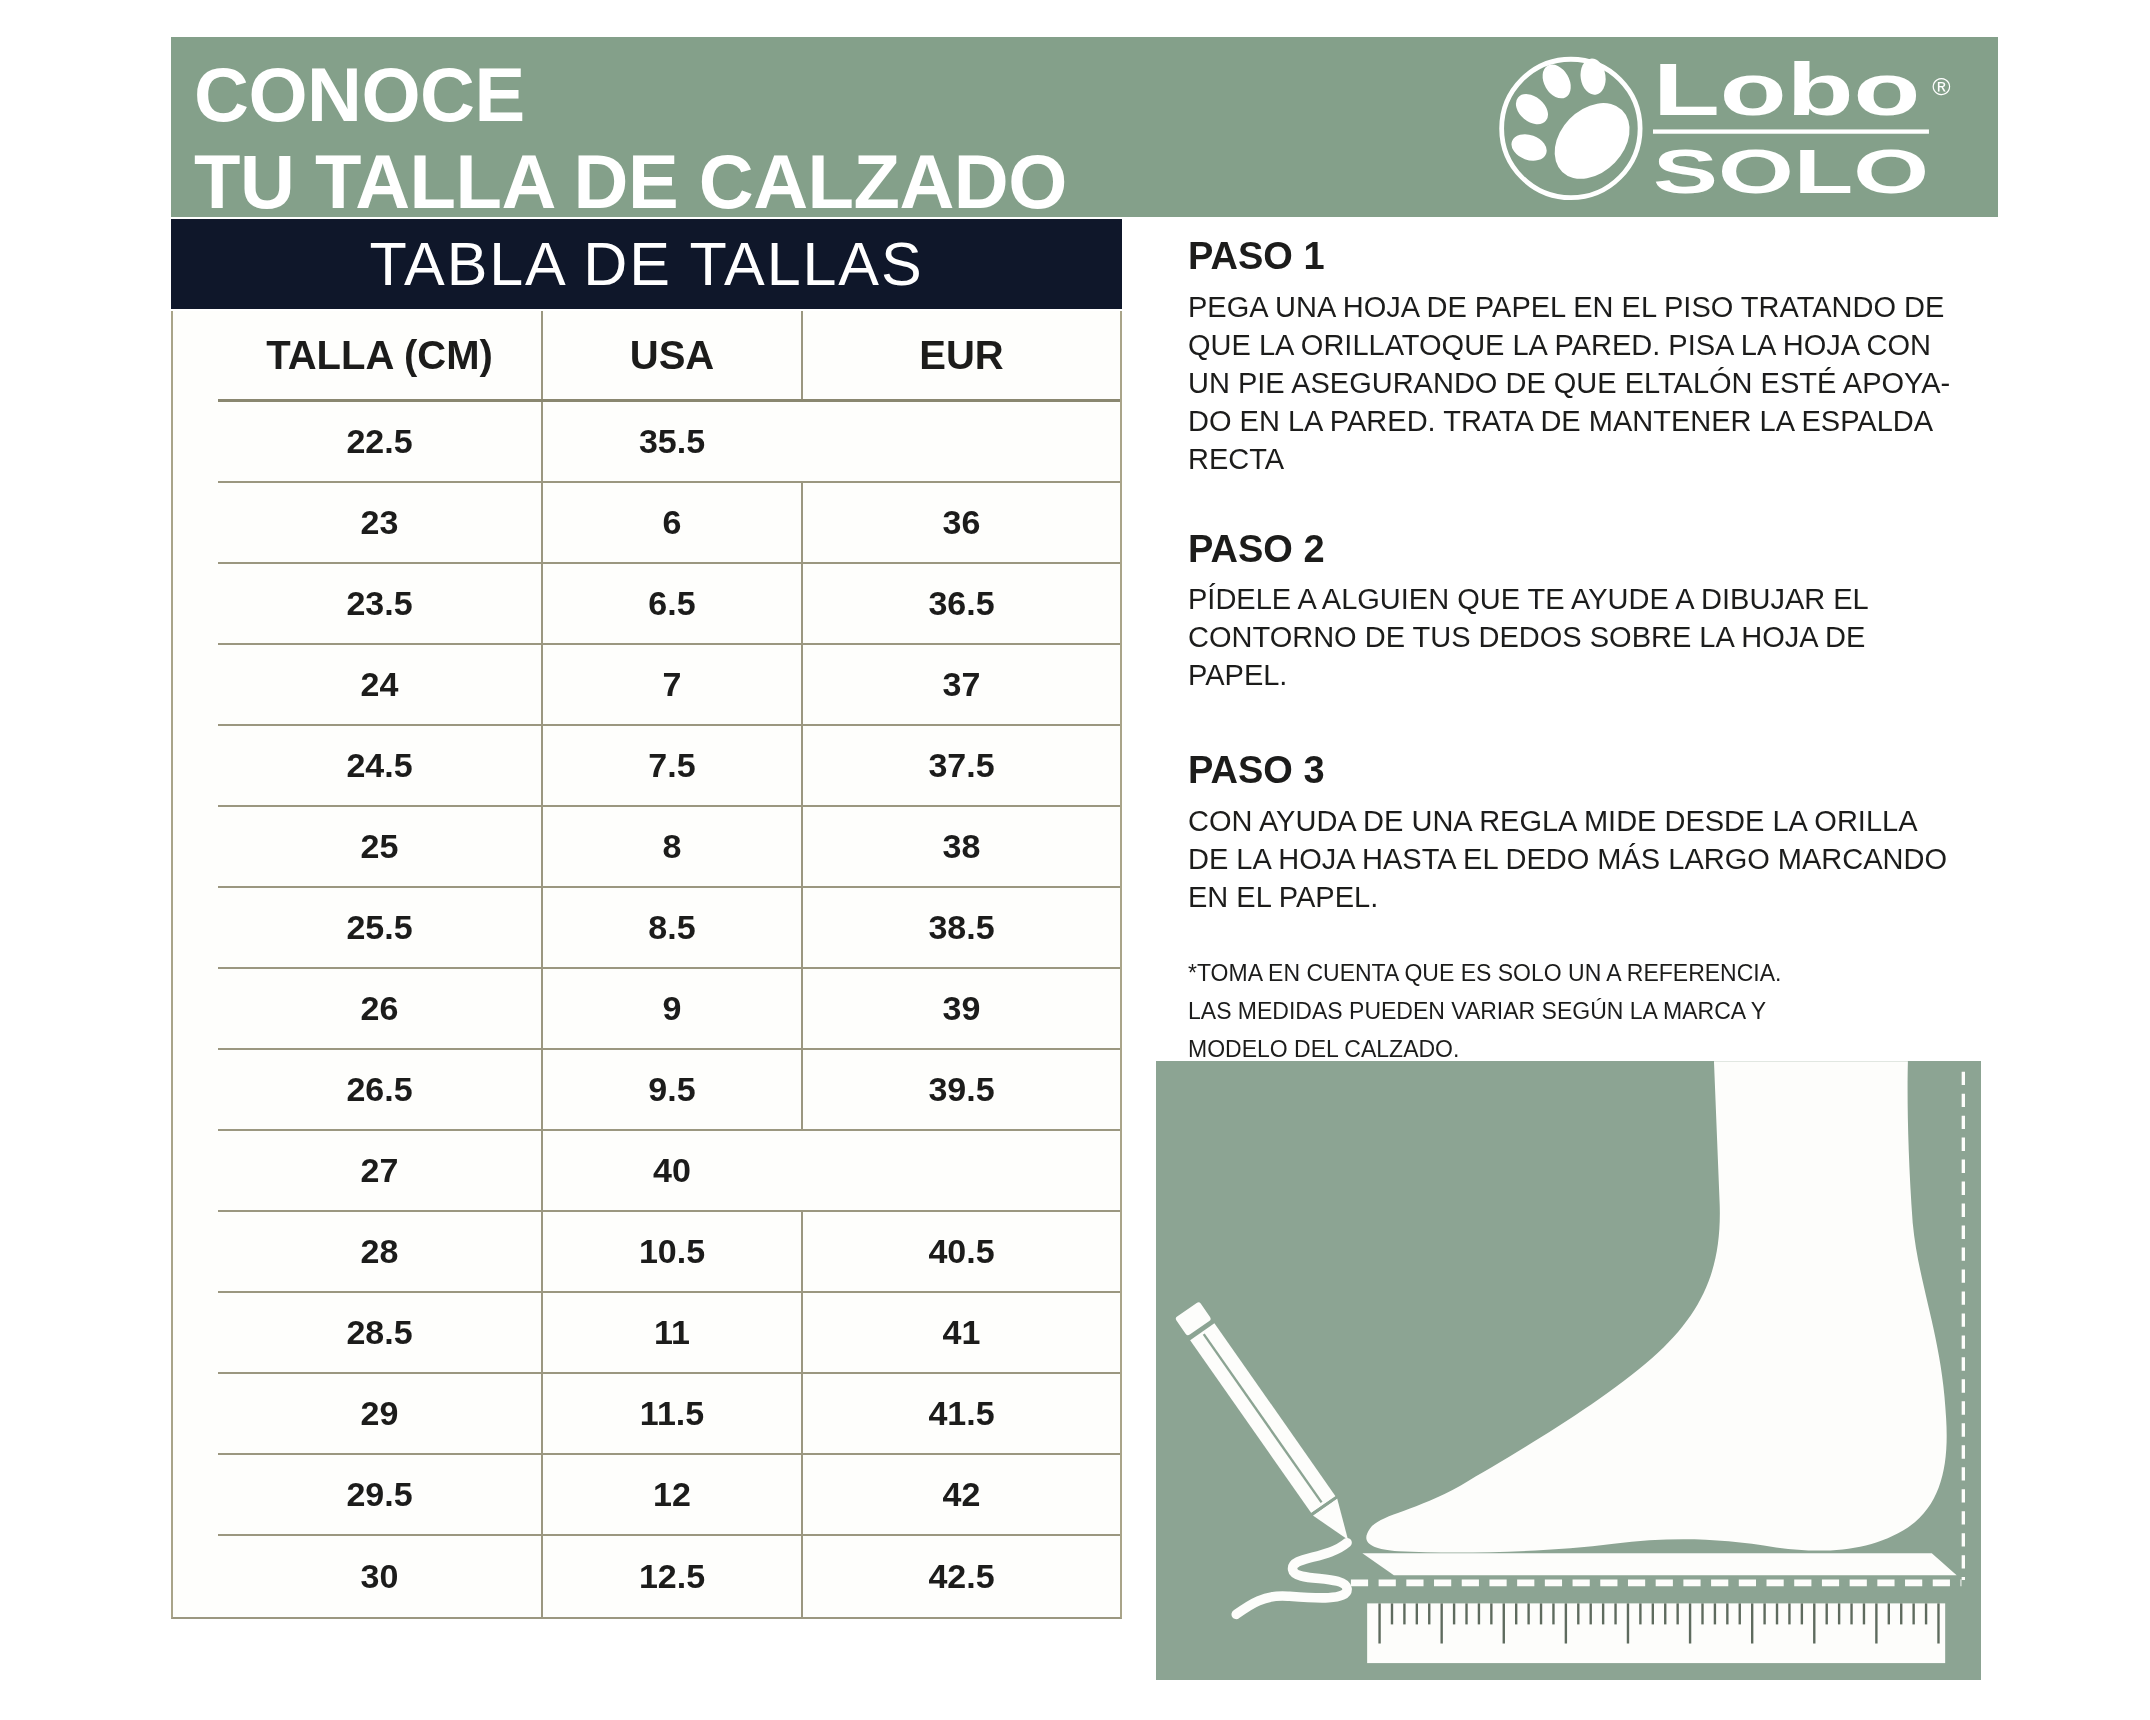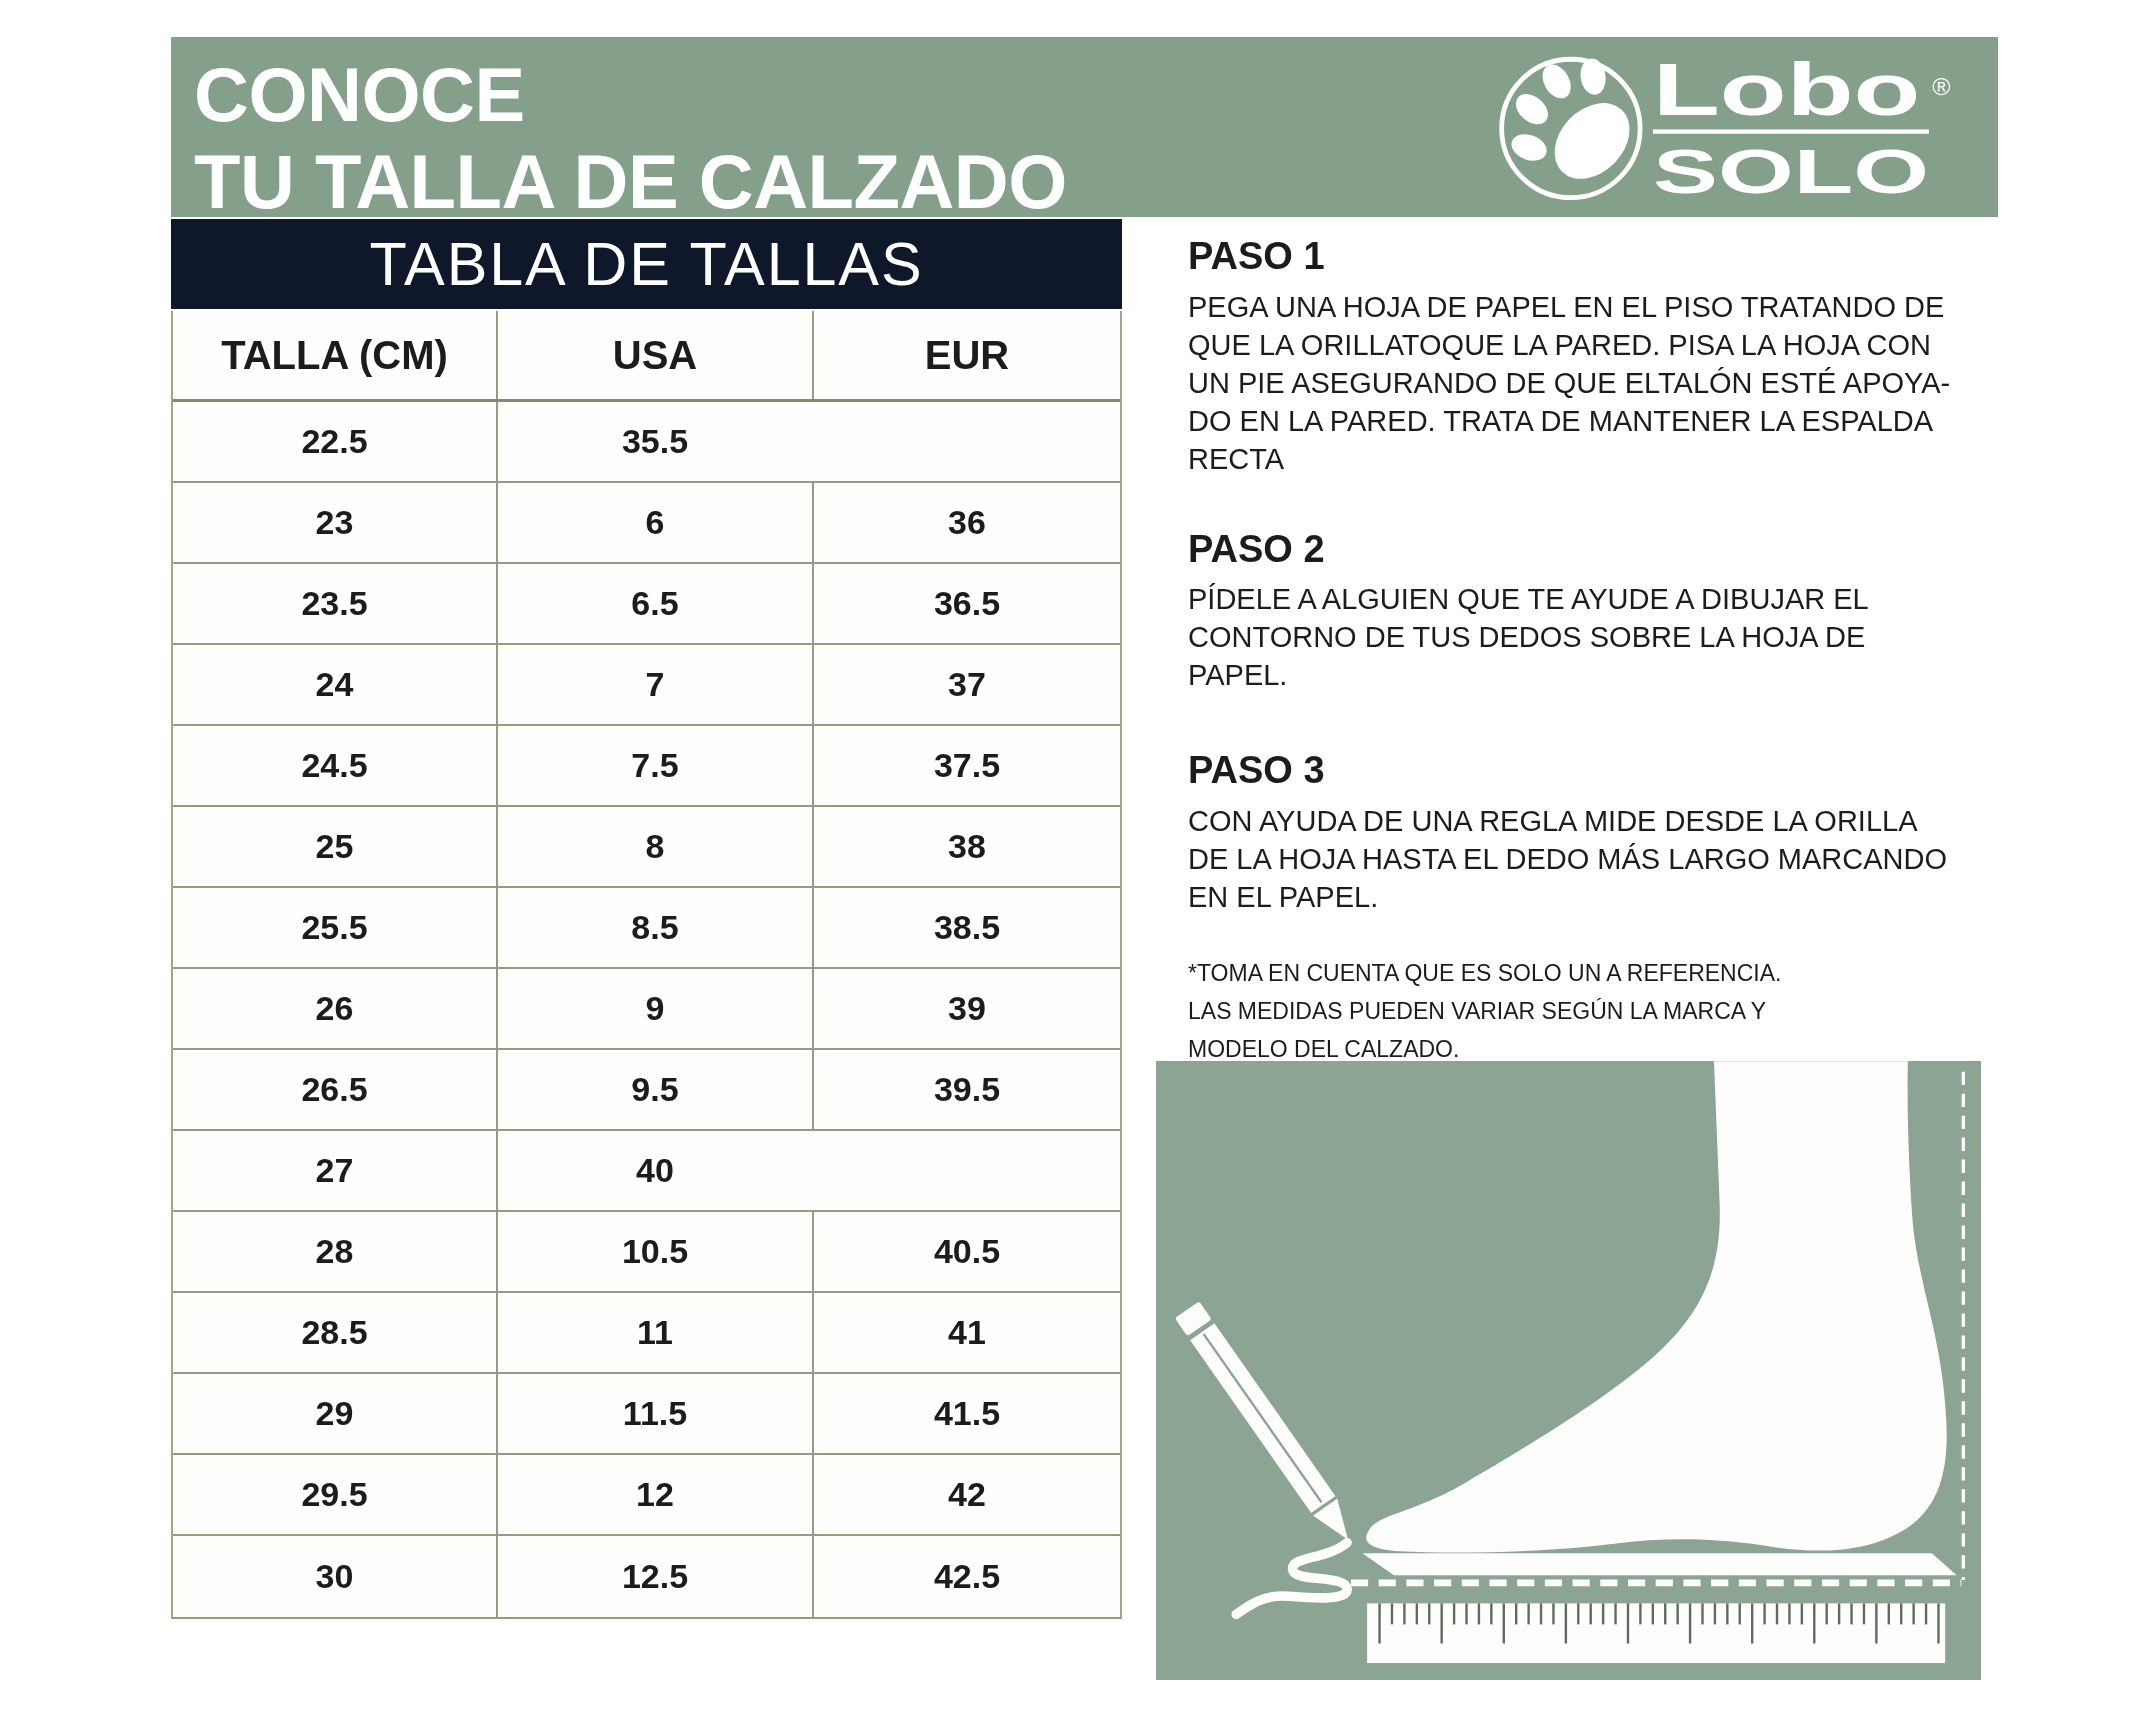--- a/index.html
+++ b/index.html
@@ -12,28 +12,28 @@
   .main-title{position:absolute;left:23px;top:14.3px;color:#ffffff;font-weight:700;
     font-size:76px;line-height:87px;letter-spacing:-0.5px;white-space:nowrap;}
   .logo-svg{position:absolute;left:1324px;top:16.7px;}
   
   .band-tabla{position:absolute;left:171px;top:219px;width:951px;height:90px;background:#0f172a;
     display:flex;align-items:center;justify-content:center;}
   .band-tabla span{color:#ffffff;font-size:61px;font-weight:400;letter-spacing:1.9px;}
   
   .size-table{position:absolute;left:171px;top:311px;width:951px;
     border-left:2.4px solid #A9A489;border-right:2.4px solid #A9A489;border-bottom:2.4px solid #9B9780;
-    box-sizing:border-box;background:#FEFEFC;}
+    box-sizing:border-box;background:#FEFEFC;padding-left:45px;}
   .tr{display:flex;align-items:center;}
   .tr.head{height:88px;border-bottom:3.8px solid #8A8770;}
   .tr.data{height:81px;border-bottom:2.4px solid #9B9780;box-sizing:border-box;}
   .tr.data:last-child{border-bottom:none;}
   .td{display:flex;align-items:center;justify-content:center;height:100%;box-sizing:border-box;}
   .td:nth-child(1){width:323px;}
-  .td:nth-child(2){width:316px;border-left:2.4px solid #9B9780;}
+  .td:nth-child(2){width:260px;border-left:2.4px solid #9B9780;}
   .td:nth-child(3){flex:1;border-left:2.4px solid #9B9780;}
   .tr.head .td{font-size:40px;font-weight:700;}
   .tr.data .td{font-size:34px;font-weight:700;}
   
   .steps{position:absolute;left:1188px;top:235px;width:822px;}
   .step-heading{font-size:38px;font-weight:700;margin:0 0 9.6px 0;}
   .step-body{font-size:29px;line-height:38px;font-weight:400;white-space:pre-line;margin:0;}
   .step+.step{margin-top:50px;}
   .step.s3{margin-top:55px;}
   .note{font-size:23px;line-height:38px;font-weight:400;white-space:pre-line;margin:38px 0 0 0;}

